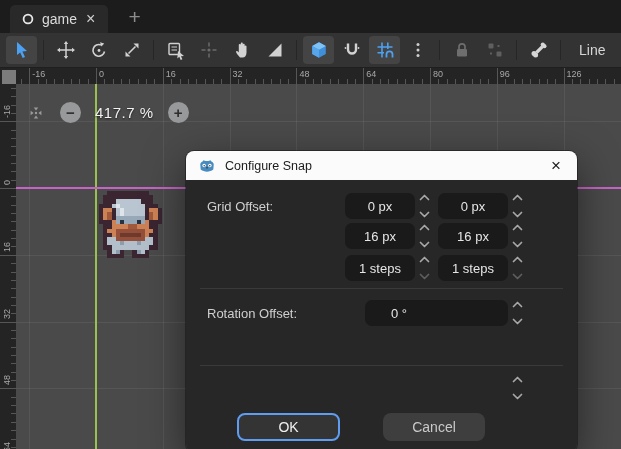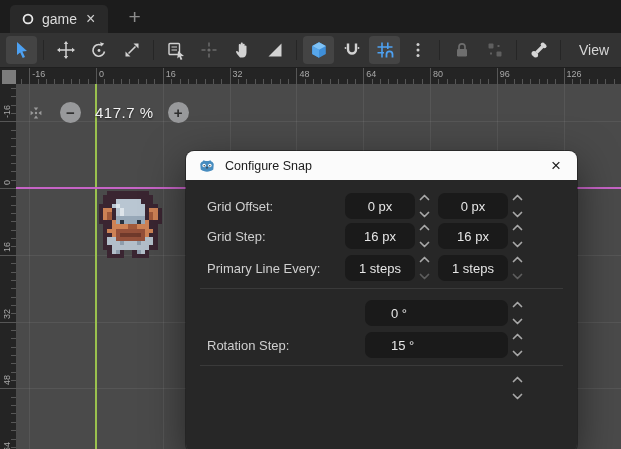--- a/index.html
+++ b/index.html
@@ -208,21 +208,21 @@
         <g fill="#d6d6d6">
             <circle cx="13.8" cy="4.6" r="2.1"></circle>
             <circle cx="15.4" cy="6.2" r="2.1"></circle>
             <circle cx="5" cy="13.4" r="2.5"></circle>
             <circle cx="6.6" cy="15" r="2.5"></circle>
             <path d="M6.2 11.4l6-6 2.4 2.4-6 6z"></path>
           </g>
       </svg>
     </div>
     <div class="tsep"></div>
-    <div class="viewbtn">View</div>
+    <div class="viewbtn">Line</div>
 
   </div>
 
   <div class="viewport">
     <div class="corner">
       <div class="corner-square"></div>
     </div>
     <div class="hruler">
         <div class="tick minor" style="left: 4.8px;"></div>
         <div class="tick major" style="left: 13.2px;"></div>
@@ -628,21 +628,20 @@
             <svg class="up" width="11" height="7" viewBox="0 0 11 7">
               <polyline points="1.5,5.5 5.5,1.5 9.5,5.5" fill="none" stroke="currentColor" stroke-width="1.7" stroke-linecap="round" stroke-linejoin="round"></polyline>
             </svg>
             <svg class="down" width="11" height="7" viewBox="0 0 11 7">
               <polyline points="1.5,5.5 5.5,1.5 9.5,5.5" fill="none" stroke="currentColor" stroke-width="1.7" stroke-linecap="round" stroke-linejoin="round"></polyline>
             </svg>
           </span>
       </div>
 
       <div class="drow" style="top:43px">
-        <span class="dlabel">Grid Step:</span>
         <span class="field small" style="left:159px">16 px</span>
         <span class="spin-ctl" style="left:231px">
             <svg class="up" width="11" height="7" viewBox="0 0 11 7">
               <polyline points="1.5,5.5 5.5,1.5 9.5,5.5" fill="none" stroke="currentColor" stroke-width="1.7" stroke-linecap="round" stroke-linejoin="round"></polyline>
             </svg>
             <svg class="down" width="11" height="7" viewBox="0 0 11 7">
               <polyline points="1.5,5.5 5.5,1.5 9.5,5.5" fill="none" stroke="currentColor" stroke-width="1.7" stroke-linecap="round" stroke-linejoin="round"></polyline>
             </svg>
           </span>
         <span class="field small" style="left:252px">16 px</span>
@@ -650,21 +649,20 @@
             <svg class="up" width="11" height="7" viewBox="0 0 11 7">
               <polyline points="1.5,5.5 5.5,1.5 9.5,5.5" fill="none" stroke="currentColor" stroke-width="1.7" stroke-linecap="round" stroke-linejoin="round"></polyline>
             </svg>
             <svg class="down" width="11" height="7" viewBox="0 0 11 7">
               <polyline points="1.5,5.5 5.5,1.5 9.5,5.5" fill="none" stroke="currentColor" stroke-width="1.7" stroke-linecap="round" stroke-linejoin="round"></polyline>
             </svg>
           </span>
       </div>
 
       <div class="drow" style="top:75px">
-        <span class="dlabel">Primary Line Every:</span>
         <span class="field small" style="left:159px">1 steps</span>
         <span class="spin-ctl dim-down" style="left:231px">
             <svg class="up" width="11" height="7" viewBox="0 0 11 7">
               <polyline points="1.5,5.5 5.5,1.5 9.5,5.5" fill="none" stroke="currentColor" stroke-width="1.7" stroke-linecap="round" stroke-linejoin="round"></polyline>
             </svg>
             <svg class="down" width="11" height="7" viewBox="0 0 11 7">
               <polyline points="1.5,5.5 5.5,1.5 9.5,5.5" fill="none" stroke="currentColor" stroke-width="1.7" stroke-linecap="round" stroke-linejoin="round"></polyline>
             </svg>
           </span>
         <span class="field small" style="left:252px">1 steps</span>
@@ -674,53 +672,44 @@
             </svg>
             <svg class="down" width="11" height="7" viewBox="0 0 11 7">
               <polyline points="1.5,5.5 5.5,1.5 9.5,5.5" fill="none" stroke="currentColor" stroke-width="1.7" stroke-linecap="round" stroke-linejoin="round"></polyline>
             </svg>
           </span>
       </div>
 
       <div class="dsep" style="top:108px"></div>
 
       <div class="drow" style="top:120px">
+        <span class="dlabel">Rotation Offset:</span>
         <span class="field wide">0 °</span>
         <span class="spin-ctl" style="left:324px">
             <svg class="up" width="11" height="7" viewBox="0 0 11 7">
               <polyline points="1.5,5.5 5.5,1.5 9.5,5.5" fill="none" stroke="currentColor" stroke-width="1.7" stroke-linecap="round" stroke-linejoin="round"></polyline>
             </svg>
             <svg class="down" width="11" height="7" viewBox="0 0 11 7">
               <polyline points="1.5,5.5 5.5,1.5 9.5,5.5" fill="none" stroke="currentColor" stroke-width="1.7" stroke-linecap="round" stroke-linejoin="round"></polyline>
             </svg>
           </span>
       </div>
 
-      <div class="drow" style="top:152px">
-        <span class="dlabel">Rotation Step:</span>
-        <span class="field wide">15 °</span>
-        <span class="spin-ctl" style="left:324px">
-            <svg class="up" width="11" height="7" viewBox="0 0 11 7">
-              <polyline points="1.5,5.5 5.5,1.5 9.5,5.5" fill="none" stroke="currentColor" stroke-width="1.7" stroke-linecap="round" stroke-linejoin="round"></polyline>
-            </svg>
-            <svg class="down" width="11" height="7" viewBox="0 0 11 7">
-              <polyline points="1.5,5.5 5.5,1.5 9.5,5.5" fill="none" stroke="currentColor" stroke-width="1.7" stroke-linecap="round" stroke-linejoin="round"></polyline>
-            </svg>
-          </span>
-      </div>
 
       <div class="dsep" style="top:185px"></div>
 
       <div class="drow" style="top:195px">
         <span class="spin-ctl" style="left:324px">
             <svg class="up" width="11" height="7" viewBox="0 0 11 7">
               <polyline points="1.5,5.5 5.5,1.5 9.5,5.5" fill="none" stroke="currentColor" stroke-width="1.7" stroke-linecap="round" stroke-linejoin="round"></polyline>
             </svg>
             <svg class="down" width="11" height="7" viewBox="0 0 11 7">
               <polyline points="1.5,5.5 5.5,1.5 9.5,5.5" fill="none" stroke="currentColor" stroke-width="1.7" stroke-linecap="round" stroke-linejoin="round"></polyline>
             </svg>
           </span>
       </div>
 
+      <div class="dbtn ok">OK</div>
+      <div class="dbtn cancel">Cancel</div>
     </div>
   </div>
 
 </div>
 
 </body></html>

